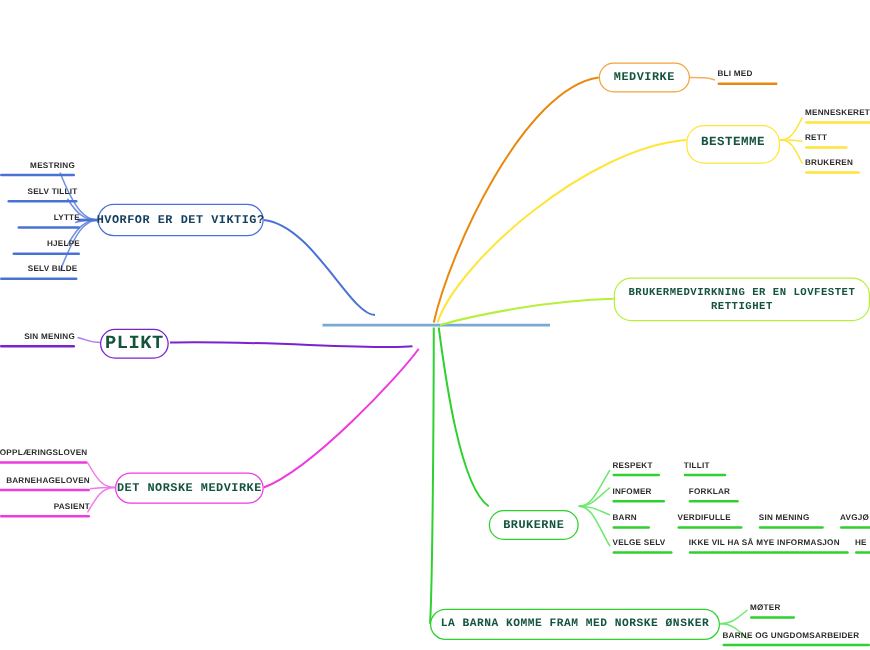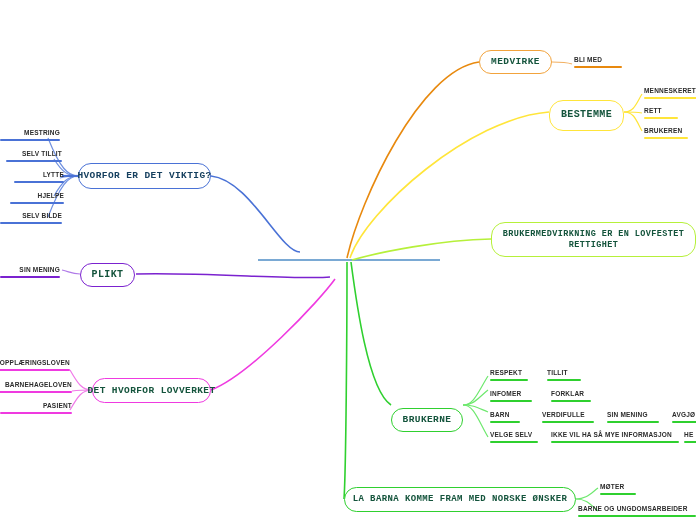--- a/index.html
+++ b/index.html
@@ -19,21 +19,21 @@
     text-align:center;line-height:1.25;white-space:nowrap;font-family:Liberation Mono, monospace;
   }
   .node.multi{white-space:normal;}
 
   #n-root{
     left:255px;top:245px;width:186px;height:30px;
     border-color:#7aa9d4;border-width:1.5px;border-radius:15px;
     color:#1a1a8c;font-size:11.5px;
   }
   #n-hvorfor{left:78px;top:163px;width:133px;height:26px;border-color:#4a72d6;color:#16405f;font-size:9.5px;}
-  #n-plikt{left:80px;top:263px;width:55px;height:24px;border-color:#7b22cf;color:#14543c;font-size:10px;}
+  #n-plikt{left:80px;top:263px;width:55px;height:24px;border-color:#7b22cf;color:#14543c;font-size:15px;}
   #n-lovverk{left:92px;top:378px;width:119px;height:25px;border-color:#ef3ae0;color:#14543c;font-size:9.5px;}
   #n-medvirke{left:479px;top:50px;width:73px;height:24px;border-color:#f2a33c;color:#14543c;font-size:9.5px;}
   #n-bestemme{left:549px;top:100px;width:75px;height:31px;border-color:#ffe53a;color:#14543c;font-size:10px;}
   #n-lovfestet{
     left:491px;top:222px;width:205px;height:35px;border-color:#b6f03a;
     font-size:8.5px;justify-content:flex-start;padding:0 8px;text-align:center;
   }
   #n-brukerne{left:391px;top:408px;width:72px;height:24px;border-color:#2fd02f;color:#14543c;font-size:9.5px;}
   #n-labarna{
     left:344px;top:487px;width:232px;height:25px;border-color:#2fd02f;
@@ -92,21 +92,21 @@
     <path d="M347,262 C347,330 346,470 344,499" fill="none" stroke="#2fd02f" stroke-width="1.6"></path>
     <path d="M576,499 C586,499 590,494 598,488" fill="none" stroke="#6ee86e" stroke-width="1.2"></path>
     <path d="M576,499 C586,499 590,504 598,511" fill="none" stroke="#6ee86e" stroke-width="1.2"></path>
   </svg>
 
 
   <div class="node" id="n-hvorfor">HVORFOR ER DET VIKTIG?</div>
 
   <div class="node" id="n-plikt">PLIKT</div>
 
-  <div class="node" id="n-lovverk">DET HVORFOR LOVVERKET</div>
+  <div class="node" id="n-lovverk">DET NORSKE MEDVIRKE</div>
 
   <div class="node" id="n-medvirke">MEDVIRKE</div>
 
   <div class="node" id="n-bestemme">BESTEMME</div>
 
   <div class="node multi" id="n-lovfestet">BRUKERMEDVIRKNING ER EN LOVFESTET RETTIGHET</div>
 
   <div class="node" id="n-brukerne">BRUKERNE</div>
 
   <div class="node" id="n-labarna">LA BARNA KOMME FRAM MED NORSKE ØNSKER</div>

